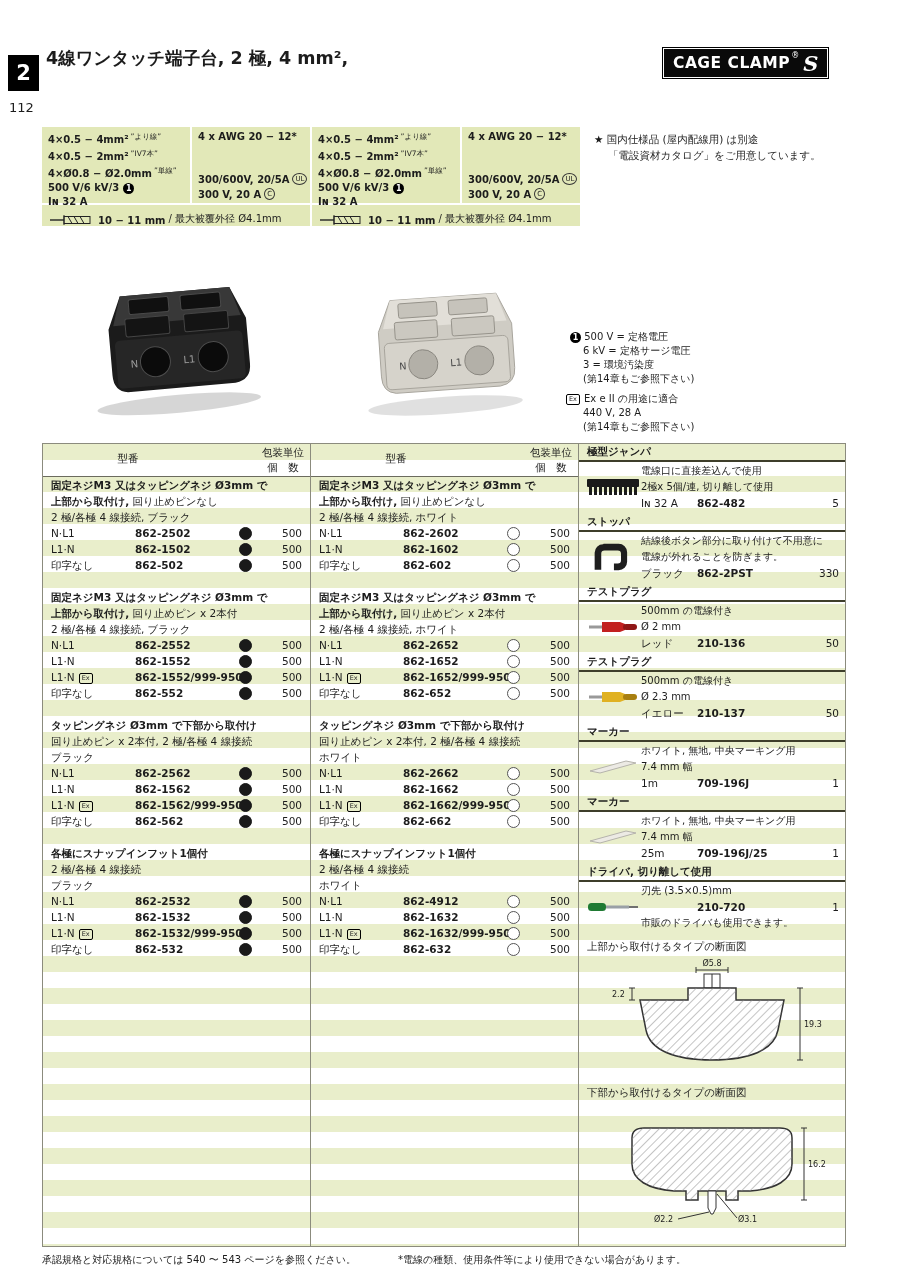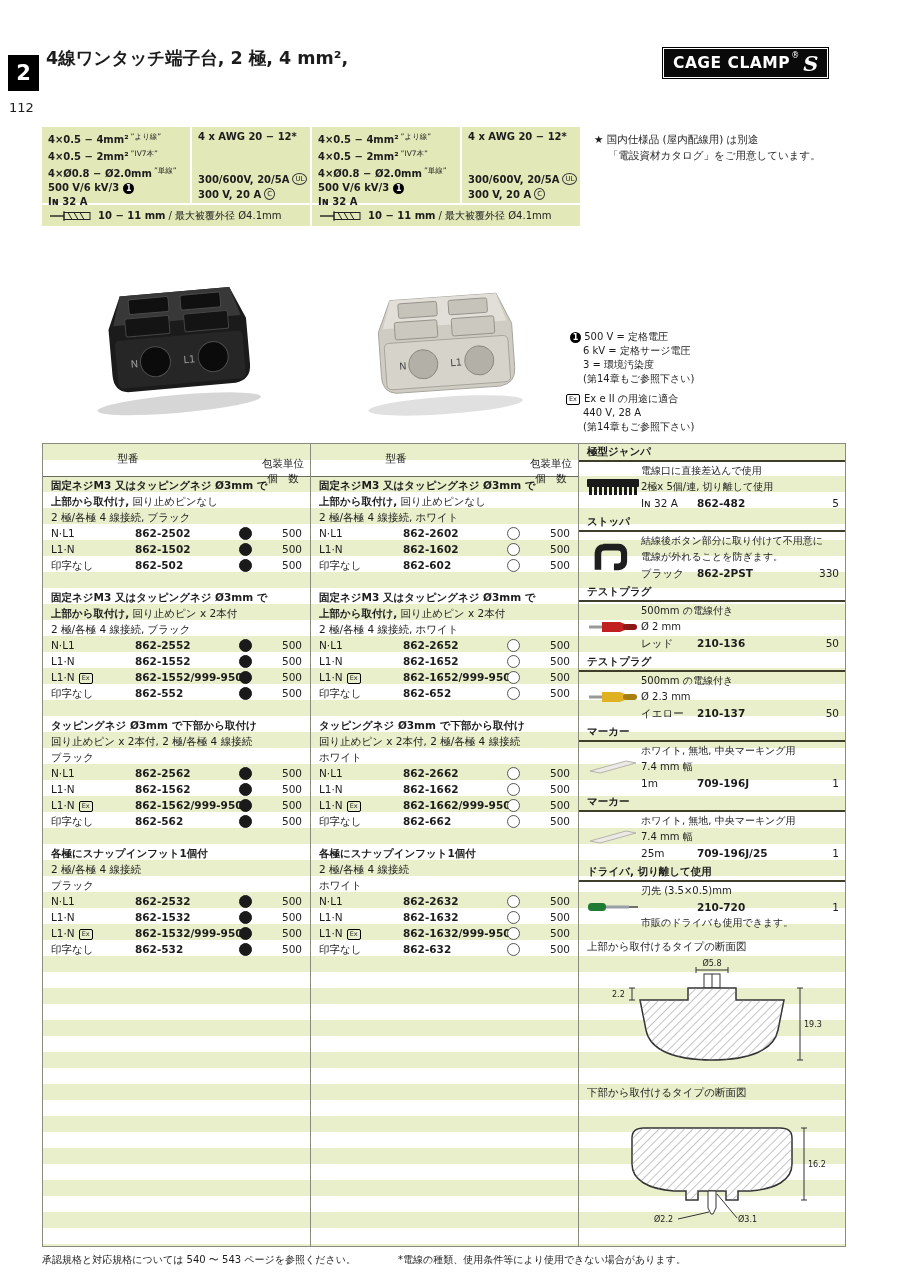--- a/index.html
+++ b/index.html
@@ -23,21 +23,21 @@
   
   #spec-table{left:42px;top:127px;width:538px;display:grid;
      grid-template-columns:148px 118px 148px 118px;grid-template-rows:76px 21px;gap:2px;background:#fff}
   .spec-cell{background:#e2e8b8;padding:3px 6px;font-size:10px;line-height:14px;white-space:nowrap}
   .spec-line .b{font-weight:bold}
   .sup-note{font-size:7.5px;vertical-align:4px;margin-left:2px}
   .gap-top{margin-top:28px}
   .badge1{display:inline-block;width:11px;height:11px;border-radius:50%;background:#000;color:#fff;
      font-size:8px;line-height:11px;text-align:center;margin-left:4px;font-weight:bold}
   .cert{font-size:7px;border:1px solid #333;border-radius:50%;padding:1px 2px;margin-left:3px;vertical-align:2px}
-  .spec-strip{grid-column:span 2;background:#e2e8b8;display:flex;align-items:center;padding:0 6px;
+  .spec-strip{grid-column:span 2;background:#e2e8b8;display:flex;align-items:flex-end;padding:0 6px;
      font-size:10px;white-space:nowrap}
   .spec-strip svg{margin-right:6px;flex:none}
   .strip-len{font-weight:bold;margin-right:3px}
 
   #star-note{left:594px;top:131px;font-size:10.5px;line-height:16px}
   #star-note .ind{padding-left:14px}
 
   .note-block{font-size:10px;line-height:14px}
   #note1{left:566px;top:330px}
   #note2{left:566px;top:392px}
@@ -47,21 +47,21 @@
      padding:0 2px;margin-right:4px;line-height:9px;vertical-align:1px}
   .exmark.in-row{margin-left:4px;margin-right:0}
 
   
   #main{left:42px;top:443px;width:802px;height:802px;border:1px solid #8b8b7d;display:flex;
      background:repeating-linear-gradient(to bottom,#e9eecb 0,#e9eecb 16px,#ffffff 16px,#ffffff 32px)}
   .pcol{width:267px;border-right:1px solid #8b8b7d;flex:none}
   .acol{flex:1;overflow:hidden}
   .pc-header{height:32px;border-bottom:1px solid #6b6b5e;position:relative}
   .h-model{position:absolute;left:0;width:170px;text-align:center;top:8px}
-  .h-unit{position:absolute;right:6px;top:12px;text-align:center;line-height:15px}
+  .h-unit{position:absolute;right:6px;top:1px;text-align:center;line-height:15px}
   .section{margin-top:16px}
   .pc-header + .section{margin-top:0}
   .sec-line{height:16px;line-height:16px;padding-left:8px;white-space:nowrap}
   .sec-line .b{font-weight:bold}
   .row{display:flex;height:16px;line-height:16px;padding:0 8px;align-items:center;white-space:nowrap}
   .r-label{width:84px;flex:none}
   .r-part{width:104px;font-weight:bold;flex:none}
   .r-dot{width:11px;height:11px;border-radius:50%;border:1px solid #444;flex:none}
   .r-qty{flex:1;text-align:right}
 
@@ -420,21 +420,21 @@
           <span class="r-dot" style="background:#ffffff;border-color:#555555"></span>
           <span class="r-qty">500</span>
         </div>
       </div>
       <div class="section">
         <div class="sec-line"><span class="b">各極にスナップインフット1個付</span></div>
         <div class="sec-line">2 極/各極 4 線接続</div>
         <div class="sec-line">ホワイト</div>
         <div class="row">
           <span class="r-label">N·L1</span>
-          <span class="r-part">862-2632</span>
+          <span class="r-part">862-4912</span>
           <span class="r-dot" style="background:#ffffff;border-color:#555555"></span>
           <span class="r-qty">500</span>
         </div>
         <div class="row">
           <span class="r-label">L1·N</span>
           <span class="r-part">862-1632</span>
           <span class="r-dot" style="background:#ffffff;border-color:#555555"></span>
           <span class="r-qty">500</span>
         </div>
         <div class="row">

